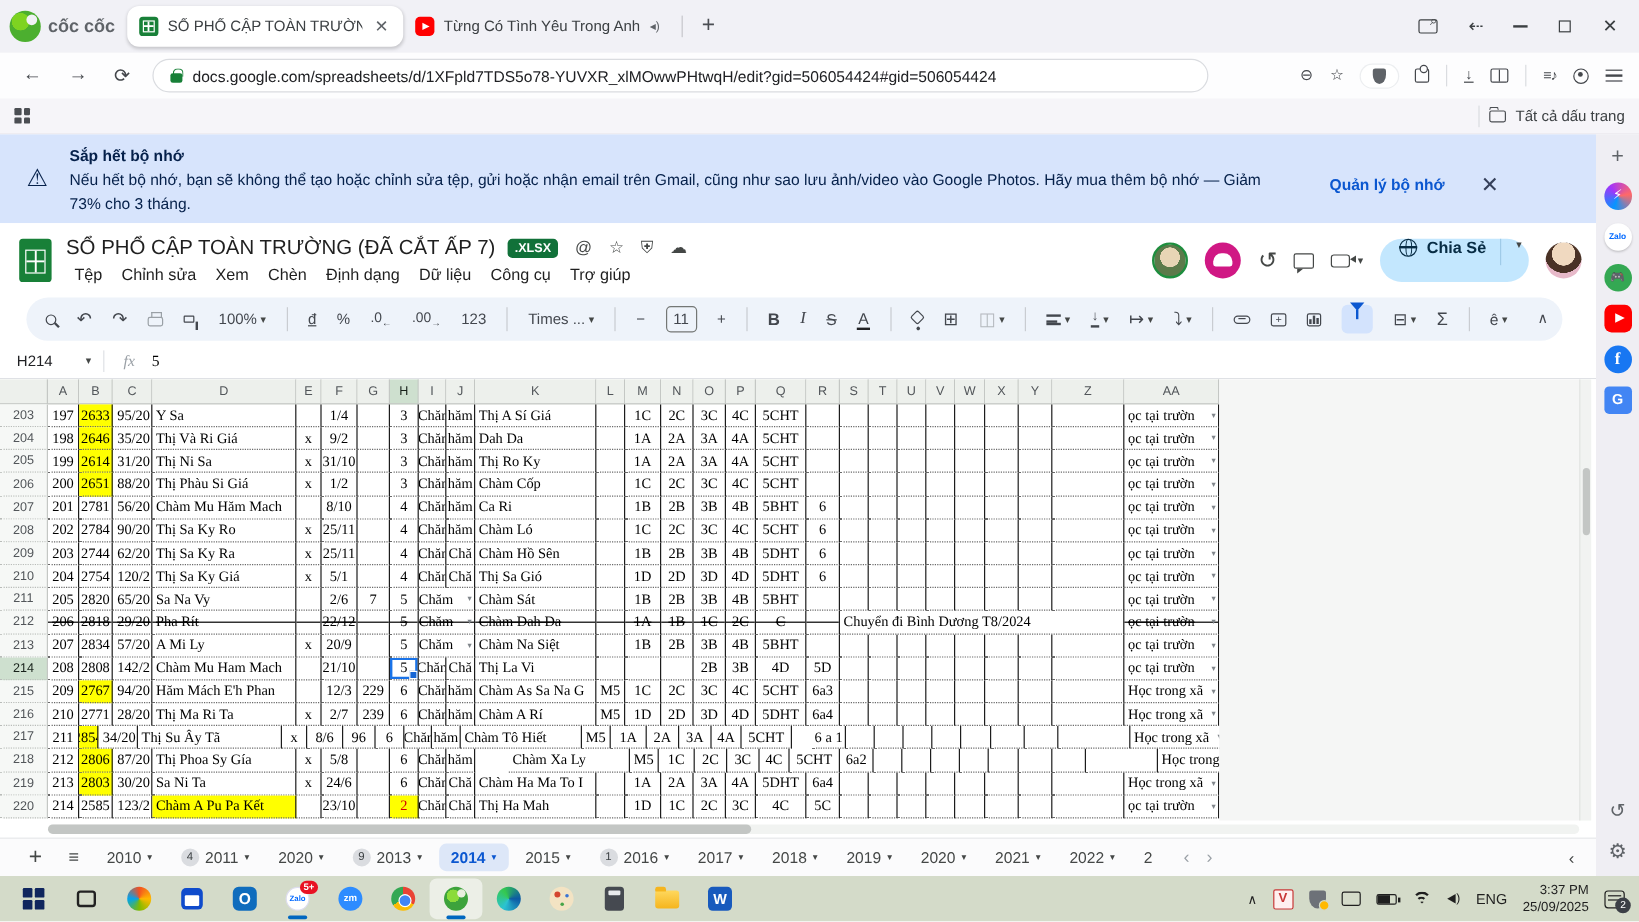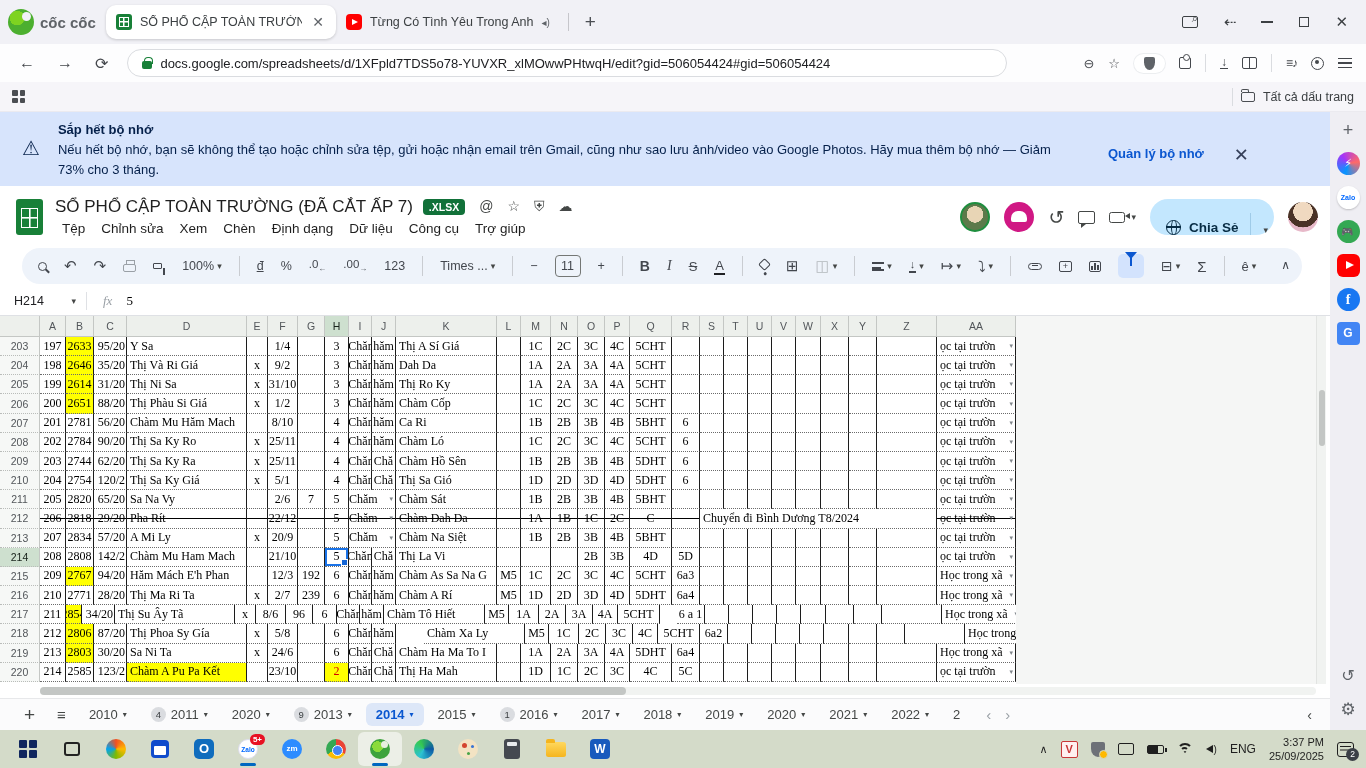--- a/index.html
+++ b/index.html
@@ -91,21 +91,21 @@
   .gshead-right { margin-left:auto; display:flex; align-items:center; gap:14px; padding-right:12px; }
   .colab1 { width:30px; height:30px; border-radius:50%; background:radial-gradient(circle at 50% 40%, #e8d5b5 0 40%, #5c7a4a 41%); border:2.5px solid #1e8e3e; }
   .colab2 { width:30px; height:30px; border-radius:50%; background:#d01884; position:relative; }
   .colab2::after { content:''; position:absolute; left:7px; top:9px; width:16px; height:11px; background:#fff; border-radius:7px 7px 2px 2px; }
   .hic { color:#444746; font-size:19px; }
   .i-cmt { width:17px; height:13px; border:1.8px solid #444746; border-radius:2px; position:relative; }
   .i-cmt::after { content:''; position:absolute; left:2px; bottom:-5px; border-top:4px solid #444746; border-right:5px solid transparent; }
   .i-cam { width:16px; height:11px; border:1.8px solid #444746; border-radius:2.5px; position:relative; margin-right:2px; }
   .i-cam::after { content:''; position:absolute; right:-6px; top:0.5px; border-right:5px solid #444746; border-top:3.5px solid transparent; border-bottom:3.5px solid transparent; }
   .caret { font-size:9px; color:#444746; }
-  .share { height:36px; background:#c3e7fe; border-radius:18px; display:flex; align-items:flex-end; padding:0 6px 0 16px; gap:8px; color:#072c44; }
+  .share { height:36px; background:#c3e7fe; border-radius:18px; display:flex; align-items:flex-start; padding:0 6px 0 16px; gap:8px; color:#072c44; }
   .i-globe { width:15px; height:15px; border:1.5px solid #072c44; border-radius:50%; position:relative; }
   .i-globe::before { content:''; position:absolute; left:-1px; right:-1px; top:5px; height:1.5px; background:#072c44; }
   .i-globe::after { content:''; position:absolute; left:4px; top:-1px; bottom:-1px; width:4.5px; border:1.5px solid #072c44; border-top:none; border-bottom:none; border-radius:50%; }
   .share-t { font-weight:600; font-size:13.5px; }
   .share-div { width:1px; height:22px; background:#9fcbe8; margin:0 4px; }
   .meavatar { width:30px; height:30px; border-radius:50%; background:radial-gradient(circle at 50% 32%, #f0d9c0 0 38%, #4a3226 39% 62%, #e7b9c9 63%); }
 
   
   .gstb { position:absolute; left:0; top:248px; width:1330px; height:38px; background:#fff; }
   .tbpill { position:absolute; left:22px; right:28px; top:0; height:36px; background:#eef3fa; border-radius:20px; display:flex; align-items:center; gap:17px; padding:0 16px; color:#43474e; font-size:12.5px; }
@@ -1503,21 +1503,21 @@
       <div class="gc colD" style="width: 120px;">
         <span class="ct">Hăm Mách E'h Phan</span>
       </div>
       <div class="gc colE" style="width: 21px;">
         <span class="ct"></span>
       </div>
       <div class="gc colF" style="width: 30px;">
         <span class="ct">12/3</span>
       </div>
       <div class="gc colG" style="width: 27px;">
-        <span class="ct">192</span>
+        <span class="ct">229</span>
       </div>
       <div class="gc colH" style="width: 24px;">
         <span class="ct">6</span>
       </div>
       <div class="gc colI" style="width: 23px;">
         <span class="ct">Chăr</span>
       </div>
       <div class="gc colJ" style="width: 24px;">
         <span class="ct">hăm</span>
       </div>

